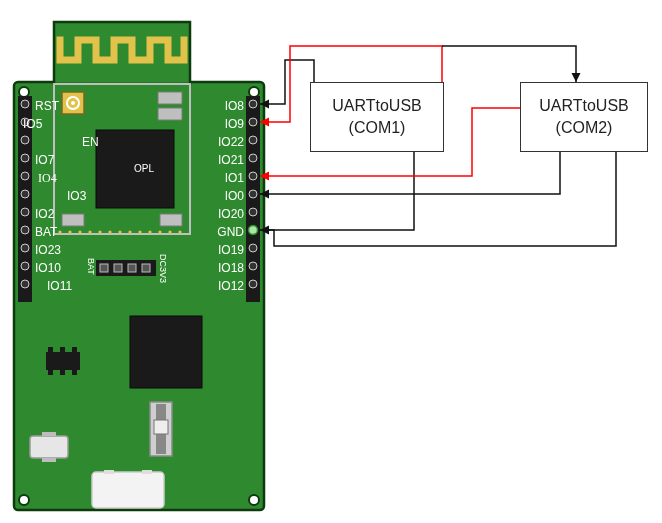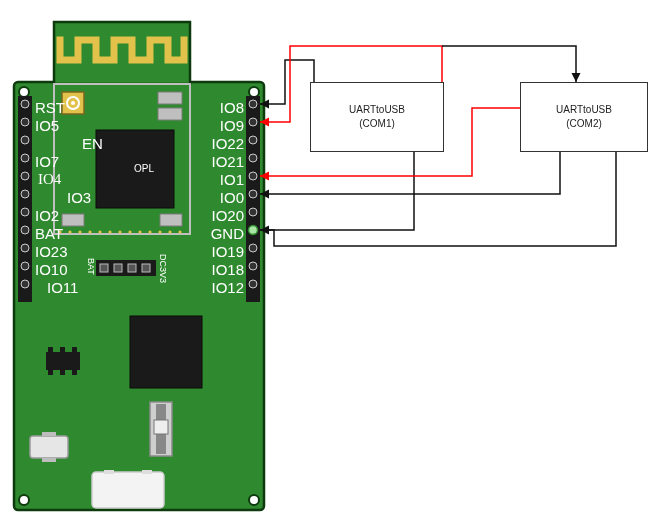--- a/index.html
+++ b/index.html
@@ -12,21 +12,21 @@
   }
   .stage {
     position: relative;
     width: 662px;
     height: 523px;
   }
   svg { display: block; }
 
   .pin-label {
     position: absolute;
-    font-size: 15px;
+    font-size: 12px;
     color: #ffffff;
     font-family: Arial, sans-serif;
     white-space: nowrap;
     line-height: 1;
   }
   .pin-left  { text-align: left; }
   .pin-right { text-align: center; }
 
   .chip-label {
     position: absolute;
@@ -48,21 +48,21 @@
 
   .box {
     position: absolute;
     border: 1px solid #333333;
     background: #ffffff;
     box-sizing: border-box;
     display: flex;
     flex-direction: column;
     align-items: center;
     justify-content: center;
-    font-size: 10px;
+    font-size: 16px;
     color: #222222;
     text-align: center;
     line-height: 1.4;
   }
 </style>
 </head>
 <body>
 
 <div class="stage">
 
@@ -203,21 +203,21 @@
 
   <path d="M560 152 L560 194 L260 194" fill="none" stroke="#111111" stroke-width="1.5" marker-end="url(#arrB)"></path>
 
   <path d="M616 152 L616 246 L274 246 L274 230 L260 230" fill="none" stroke="#111111" stroke-width="1.5"></path>
 
   <path d="M442 46 L576 46 L576 82" fill="none" stroke="#111111" stroke-width="1.5" marker-end="url(#arrB)"></path>
 
 </svg>
 
 <div class="pin-label pin-left" style="left:35px; top:100px;">RST</div>
-<div class="pin-label pin-left" style="left:35px; top:118px;">IO5</div>
+<div class="pin-label pin-left" style="left:23px; top:118px;">IO5</div>
 <div class="pin-label pin-left" style="left:35px; top:136px;margin-left:47px;">EN</div>
 <div class="pin-label pin-left" style="left:35px; top:154px;">IO7</div>
 <div class="pin-label pin-left" style="left:38px; top:172px;font-family:Liberation Serif, serif;">IO4</div>
 <div class="pin-label pin-left" style="left:35px; top:190px;margin-left:32px;">IO3</div>
 <div class="pin-label pin-left" style="left:35px; top:208px;">IO2</div>
 <div class="pin-label pin-left" style="left:35px; top:226px;">BAT</div>
 <div class="pin-label pin-left" style="left:35px; top:244px;">IO23</div>
 <div class="pin-label pin-left" style="left:35px; top:262px;">IO10</div>
 <div class="pin-label pin-left" style="left:35px; top:280px;margin-left:12px;">IO11</div>
 

